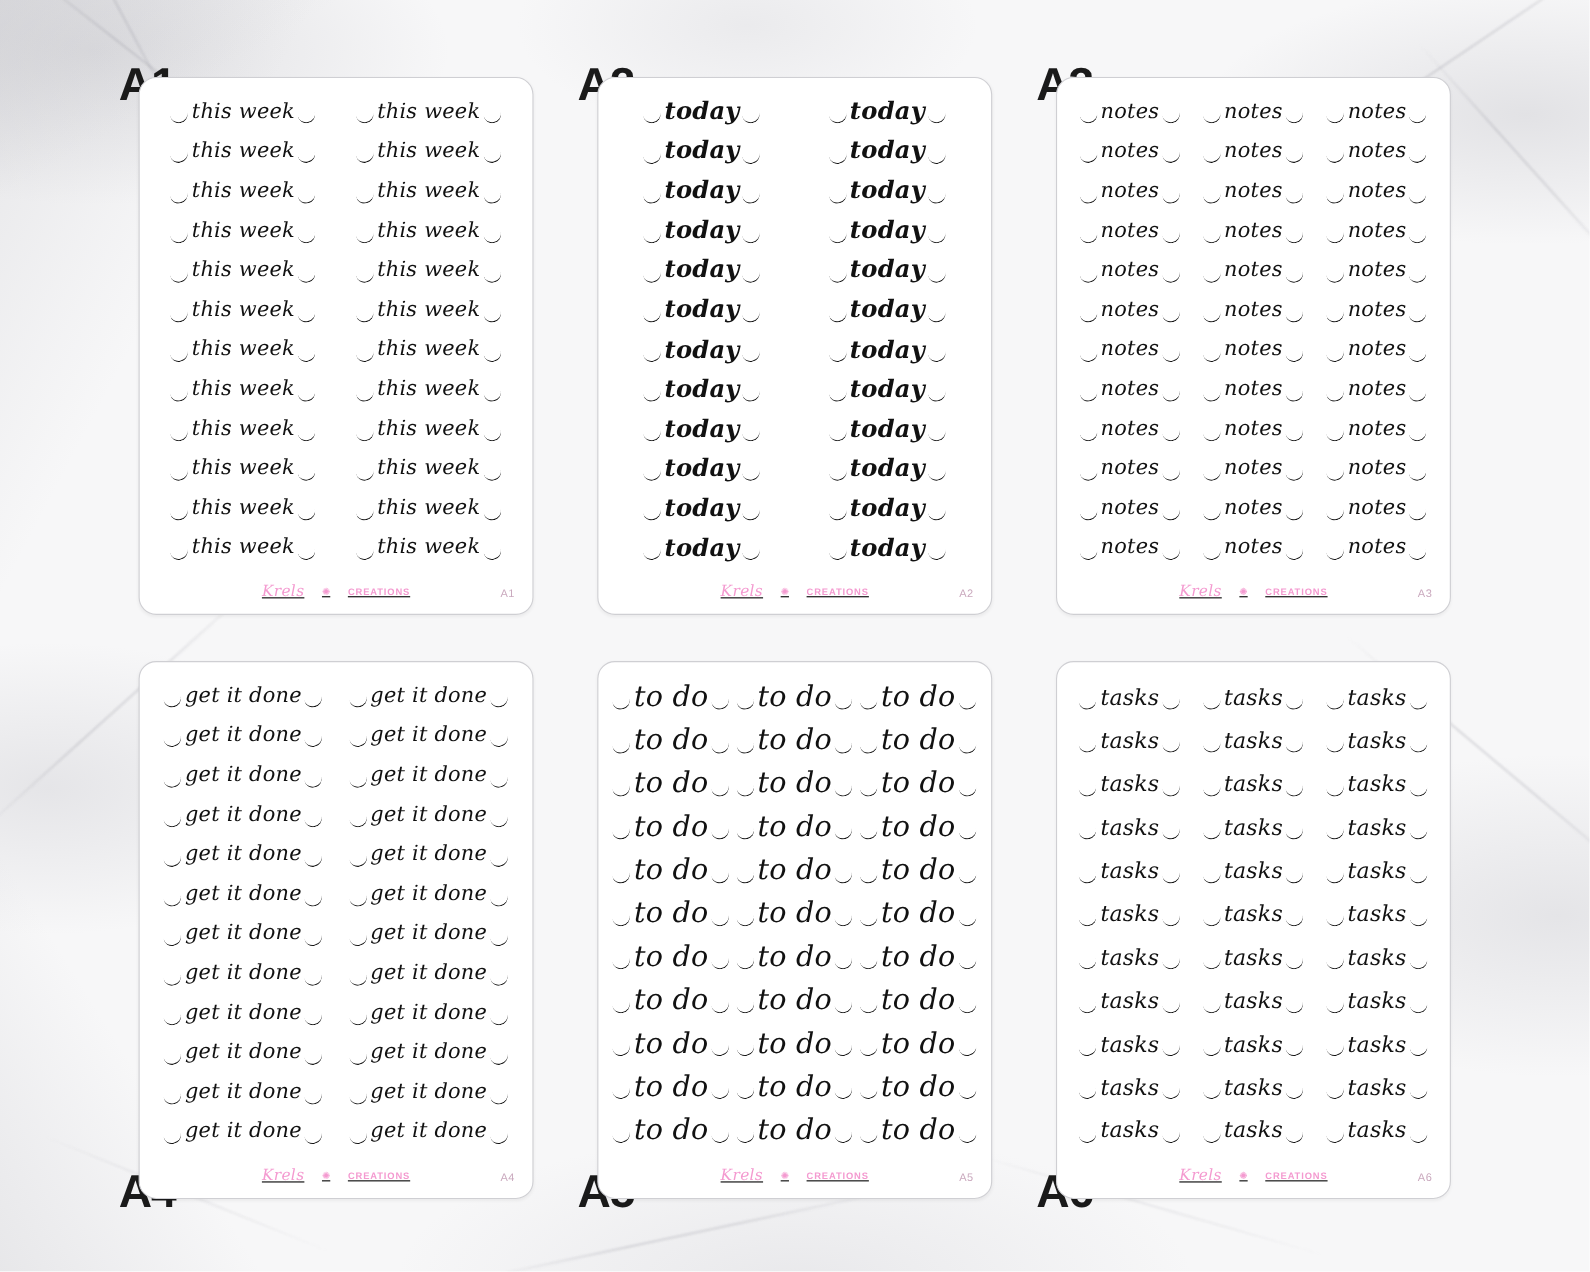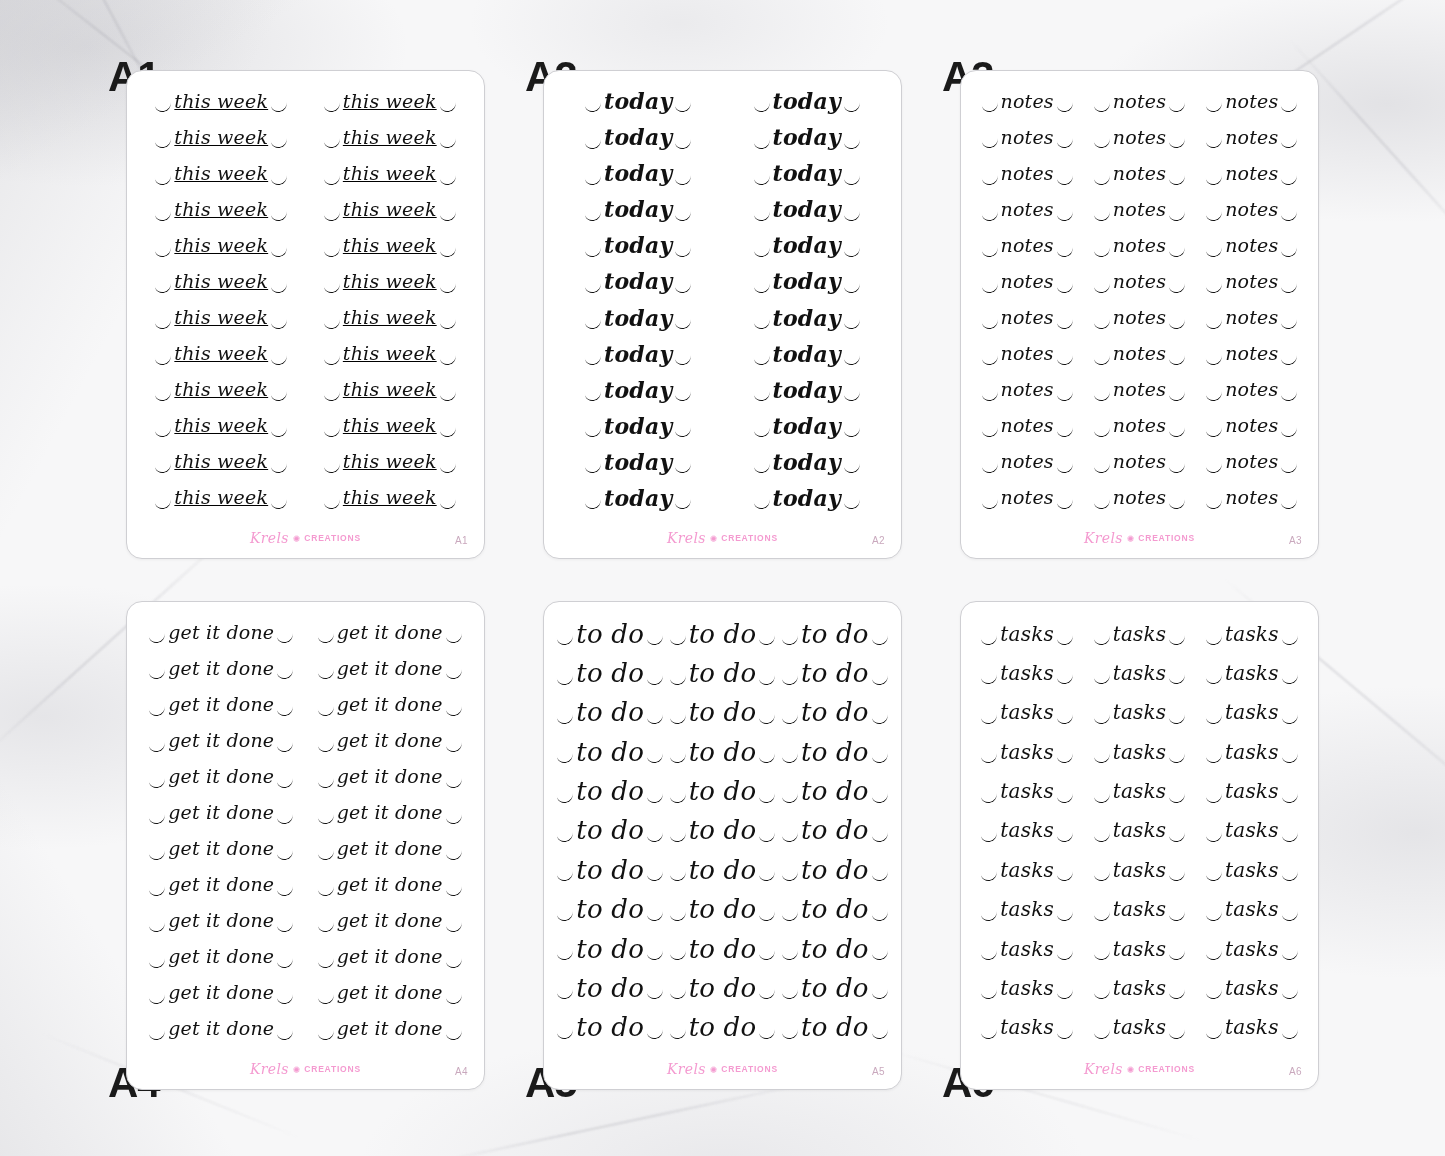--- a/index.html
+++ b/index.html
@@ -120,21 +120,22 @@
   
   .brand {
     position: absolute;
     left: 0;
     right: 0;
     bottom: 12px;
     height: 16px;
     display: flex;
     align-items: center;
     justify-content: center;
-    gap: 4px;
+    gap: 16px;
+    text-decoration: underline;
   }
   .brand-name {
     font-family: "DejaVu Serif", serif;
     font-style: italic;
     font-size: 14px;
     color: #f49ad0;
     letter-spacing: 0.3px;
   }
   .brand-star {
     color: #f49ad0;
@@ -184,21 +185,21 @@
   <div class="vein" style="left:-70px; top:640px; width:360px; height:1.8px; transform:rotate(-42deg);"></div>
   <div class="vein" style="left:1180px; top:700px; width:380px; height:1.8px; transform:rotate(40deg);"></div>
   <div class="vein" style="left:420px; top:1120px; width:420px; height:1.6px; transform:rotate(-12deg);"></div>
   <div class="vein" style="left:880px; top:1095px; width:330px; height:1.4px; transform:rotate(16deg);"></div>
   <div class="vein" style="left:30px; top:1085px; width:280px; height:1.4px; transform:rotate(22deg);"></div>
 
   <div id="sheet-grid">
       <div class="cell">
         <div class="big-label label-top">A1</div>
         <div class="sheet">
-          <div class="sticker-area cols-2" style="grid-template-rows: repeat(12, 1fr); text-decoration: underline;">
+          <div class="sticker-area cols-2" style="grid-template-rows: repeat(12, 1fr);">
             <div class="sticker size-week">this week</div>
             <div class="sticker size-week">this week</div>
             <div class="sticker size-week">this week</div>
             <div class="sticker size-week">this week</div>
             <div class="sticker size-week">this week</div>
             <div class="sticker size-week">this week</div>
             <div class="sticker size-week">this week</div>
             <div class="sticker size-week">this week</div>
             <div class="sticker size-week">this week</div>
             <div class="sticker size-week">this week</div>

